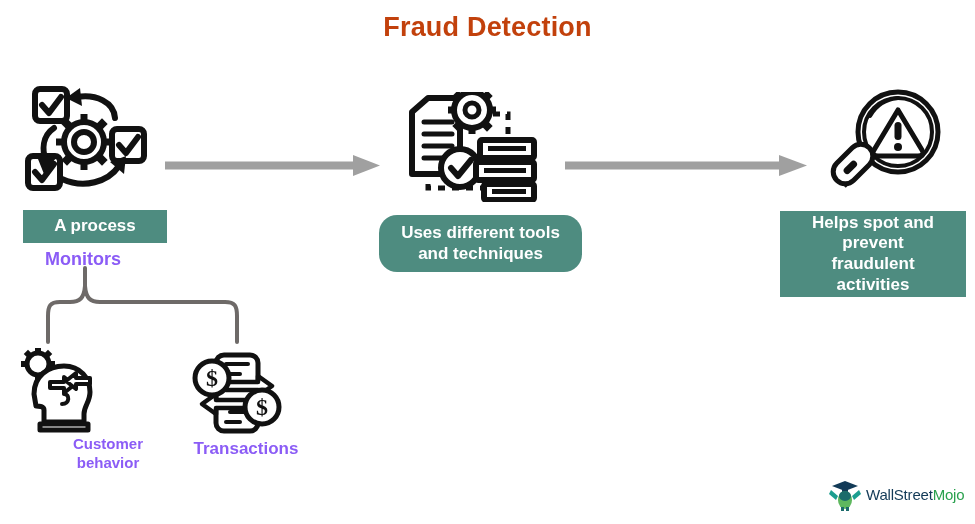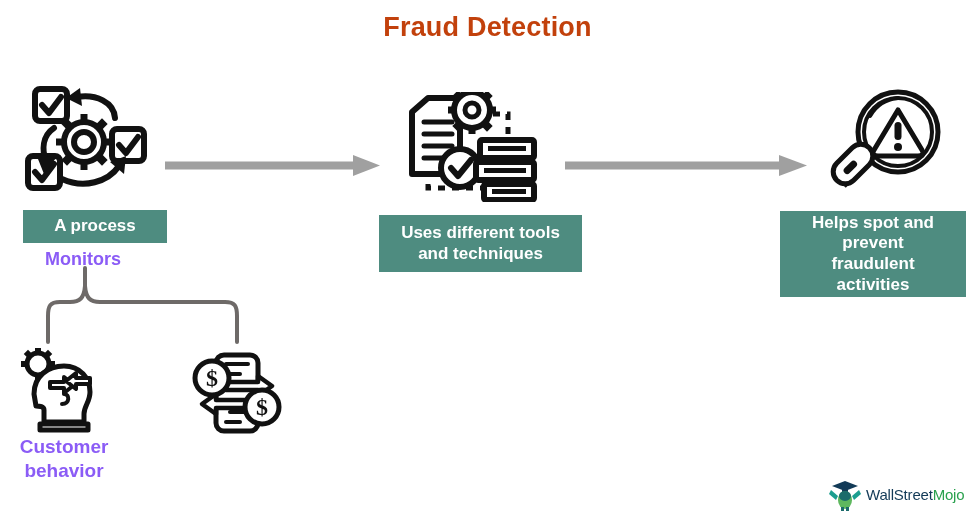--- a/index.html
+++ b/index.html
@@ -45,41 +45,43 @@
   }
   #box-stage-1 {
     left: 3px; top: 210px; width: 144px; height: 33px;
     font-size: 17px;
     margin-left: 20px;
   }
   #box-stage-2 {
     left: 379px; top: 215px; width: 203px; height: 57px;
     font-size: 17px;
     padding: 0 6px;
+    border-radius: 18px;
   }
   #box-stage-3 {
     left: 780px; top: 211px; width: 186px; height: 86px;
     font-size: 17px;
     padding: 0 24px;
   }
 
   
   .teal-label {
     color: #8b5cf6;
     font-weight: bold;
     text-align: center;
     line-height: 1.25;
   }
   #label-monitors {
     left: 11px; top: 248px; width: 144px;
     font-size: 18px;
   }
   #label-customer-behavior {
     left: 0px; top: 435px; width: 128px;
-    font-size: 19px;
+    font-size: 15px;
+    padding-left: 44px;
   }
   #label-transactions {
     left: 168px; top: 438px; width: 156px;
     font-size: 17px;
   }
 
   
   #icon-process      { left: 22px;  top: 84px;  width: 134px; height: 116px; }
   #icon-tools        { left: 398px; top: 92px;  width: 140px; height: 110px; }
   #icon-magnifier    { left: 828px; top: 88px;  width: 122px; height: 114px; }
@@ -287,20 +289,21 @@
       <polygon points="56,48 24,48 24,42 10,52 24,62 24,56 56,56" stroke="#111" stroke-width="4.5" fill="#fff" stroke-linejoin="round"></polygon>
 
       <circle cx="20" cy="26" r="17" stroke="#111" stroke-width="5" fill="#fff"></circle>
       <text x="20" y="34" font-family="'Liberation Serif', serif" font-size="24" font-weight="bold" fill="#111" text-anchor="middle">$</text>
 
       <circle cx="70" cy="55" r="17" stroke="#111" stroke-width="5" fill="#fff"></circle>
       <text x="70" y="63" font-family="'Liberation Serif', serif" font-size="24" font-weight="bold" fill="#111" text-anchor="middle">$</text>
     </svg>
   </div>
 
+  <div class="abs teal-label" id="label-transactions">Transactions</div>
 
   <div class="abs" id="brand-logo">
     <svg width="34" height="32" viewBox="0 0 34 32" fill="none" xmlns="http://www.w3.org/2000/svg">
 
       <polygon points="17,2 30,7 17,12 4,7" fill="#123a57"></polygon>
       <rect x="14" y="10" width="6" height="4" fill="#123a57"></rect>
 
       <ellipse cx="17" cy="21" rx="7" ry="9" fill="#5fb85f"></ellipse>
       <ellipse cx="17" cy="17" rx="6" ry="5" fill="#1b6b6b"></ellipse>
 

